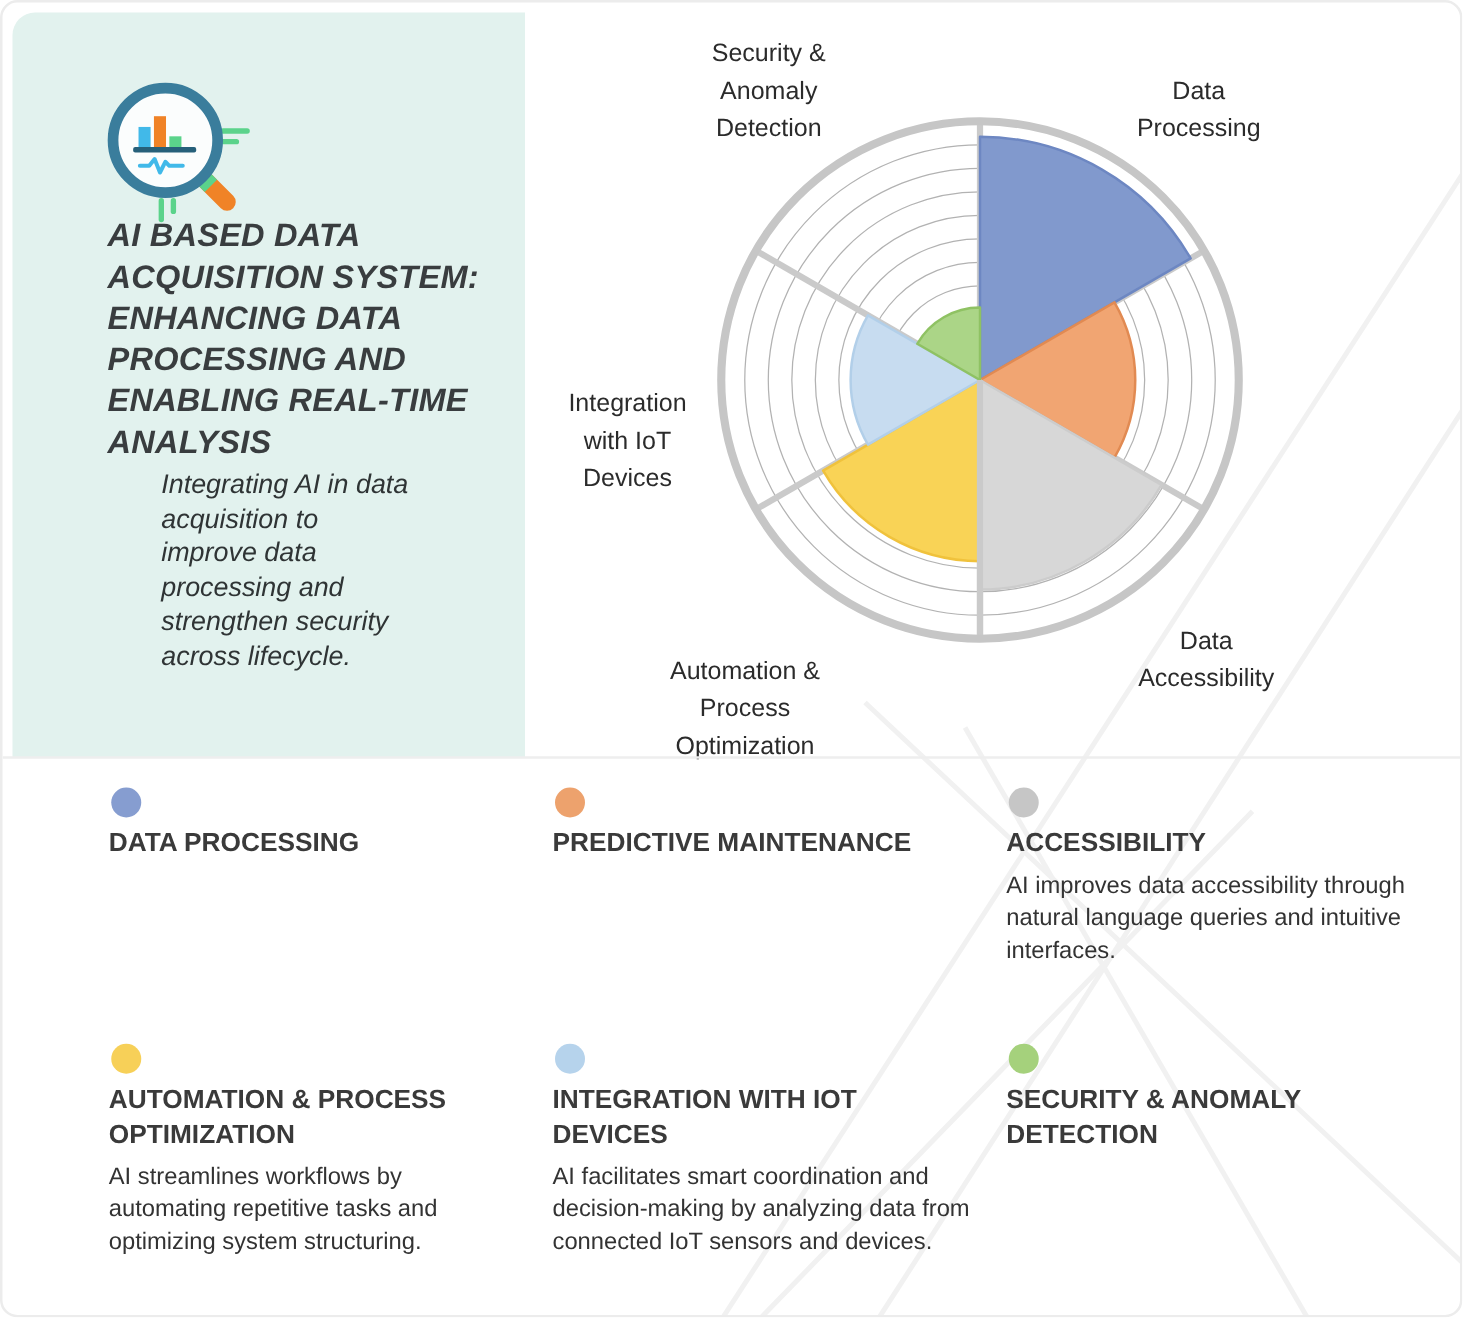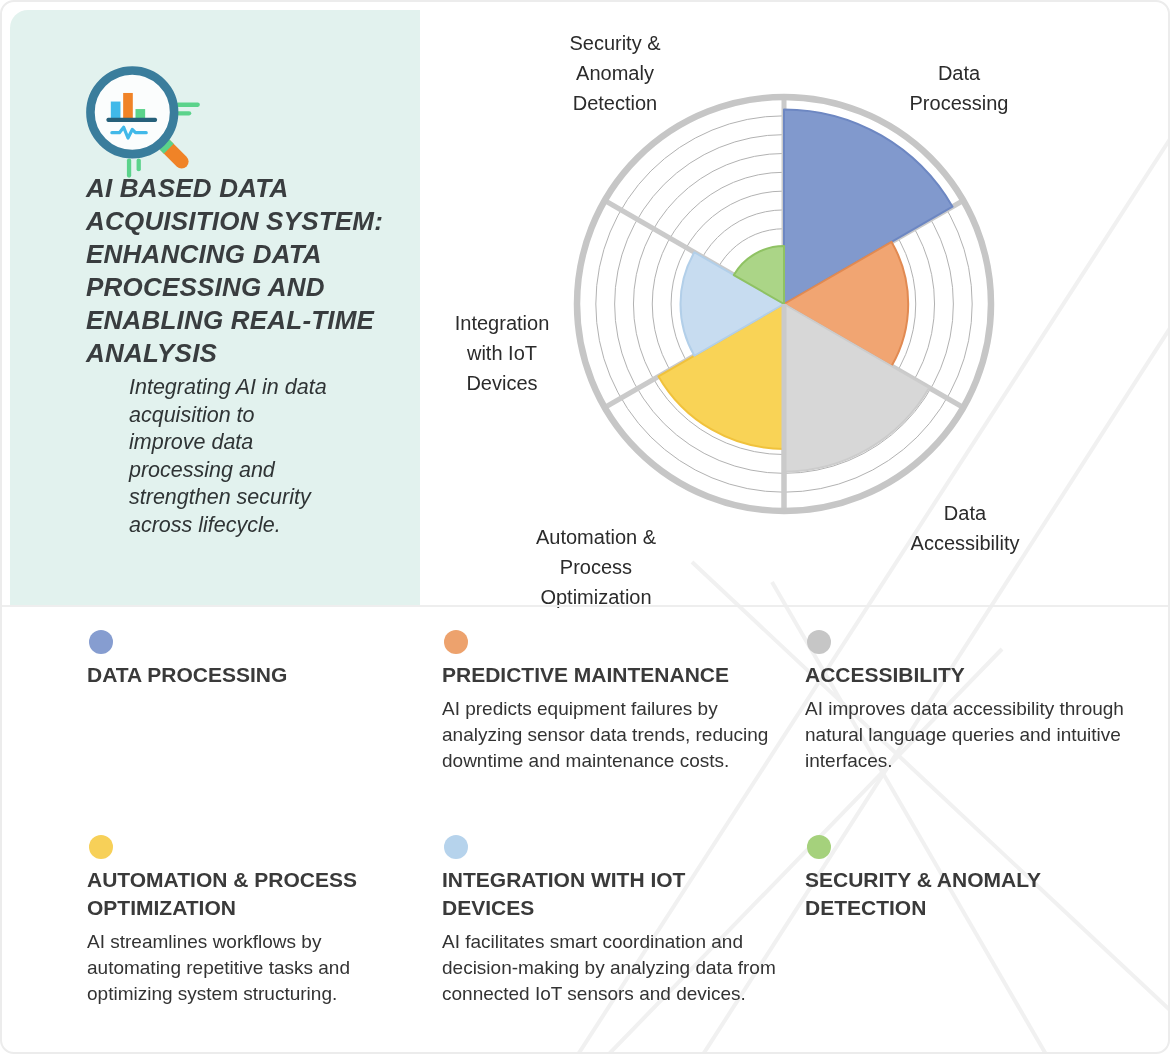--- a/index.html
+++ b/index.html
@@ -135,21 +135,20 @@
 
       <div class="divider"></div>
 
       <div class="legend-card lc-0">
         <span class="dot" style="background-color: rgb(134, 157, 208);"></span>
         <h2 class="legend-title">DATA PROCESSING</h2>
       </div>
       <div class="legend-card lc-1">
         <span class="dot" style="background-color: rgb(237, 162, 109);"></span>
         <h2 class="legend-title">PREDICTIVE MAINTENANCE</h2>
-        <p class="legend-desc">AI predicts equipment failures by analyzing sensor data trends, reducing downtime and maintenance costs.</p>
       </div>
       <div class="legend-card lc-2">
         <span class="dot" style="background-color: rgb(198, 198, 198);"></span>
         <h2 class="legend-title">ACCESSIBILITY</h2>
         <p class="legend-desc">AI improves data accessibility through natural language queries and intuitive interfaces.</p>
       </div>
       <div class="legend-card lc-3">
         <span class="dot" style="background-color: rgb(247, 208, 88);"></span>
         <h2 class="legend-title">AUTOMATION &amp; PROCESS OPTIMIZATION</h2>
         <p class="legend-desc">AI streamlines workflows by automating repetitive tasks and optimizing system structuring.</p>

